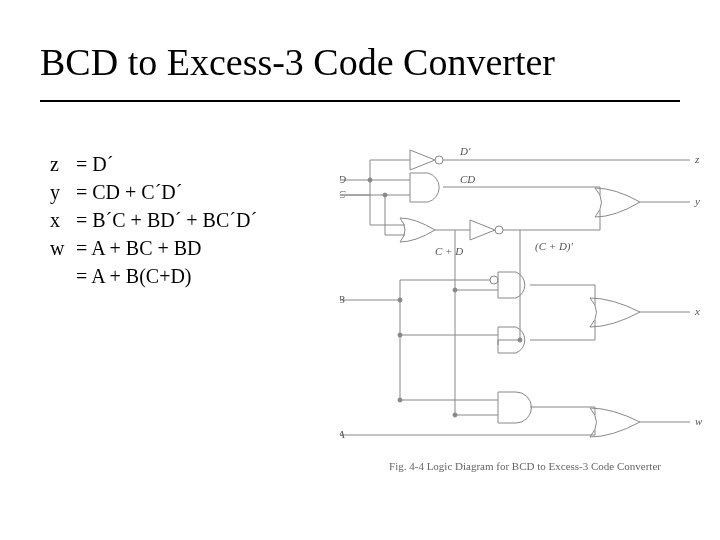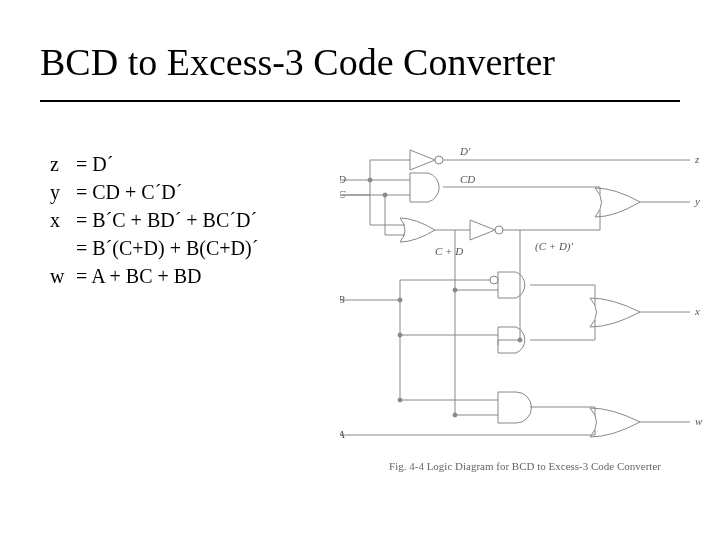--- a/index.html
+++ b/index.html
@@ -95,26 +95,26 @@
     </div>
     <div class="row">
       <div class="var">y</div>
       <div class="expr">= CD + C´D´</div>
     </div>
     <div class="row">
       <div class="var">x</div>
       <div class="expr">= B´C + BD´ + BC´D´</div>
     </div>
     <div class="row">
-      <div class="var"></div>
-      <div class="expr">= B´(C+D) + B(C+D)´</div>
-    </div>
-    <div class="row">
       <div class="var">w</div>
       <div class="expr">= A + BC + BD</div>
+    </div>
+    <div class="row">
+      <div class="var"></div>
+      <div class="expr">= A + B(C+D)</div>
     </div>
   </div>
 
   <div class="diagram">
     <svg viewBox="0 0 370 320">
 
       <g stroke="#888" stroke-width="1" fill="none">
 
       <line x1="30" y1="20" x2="70" y2="20"></line>
 

